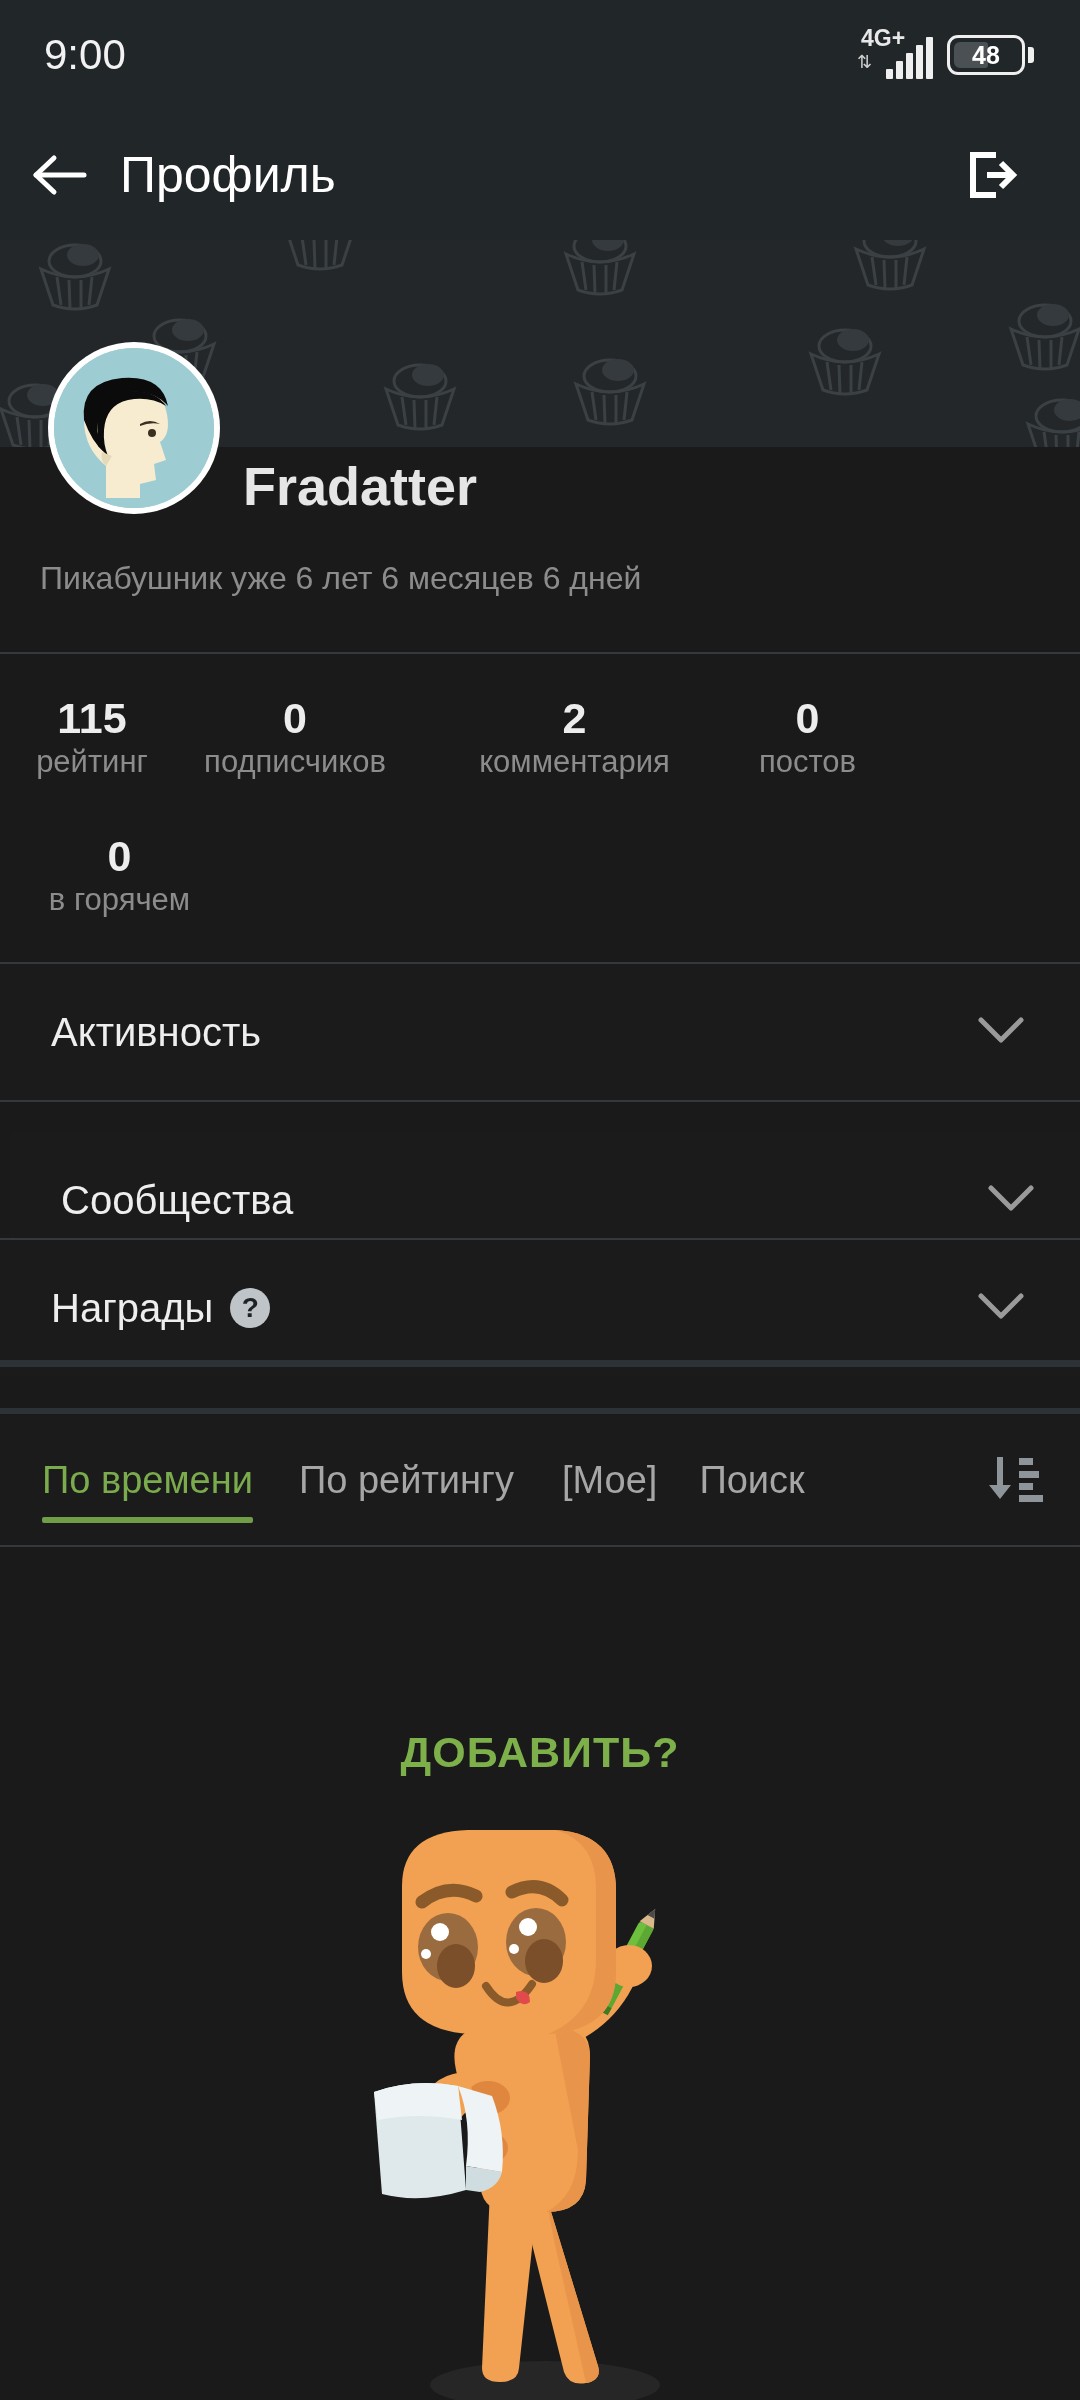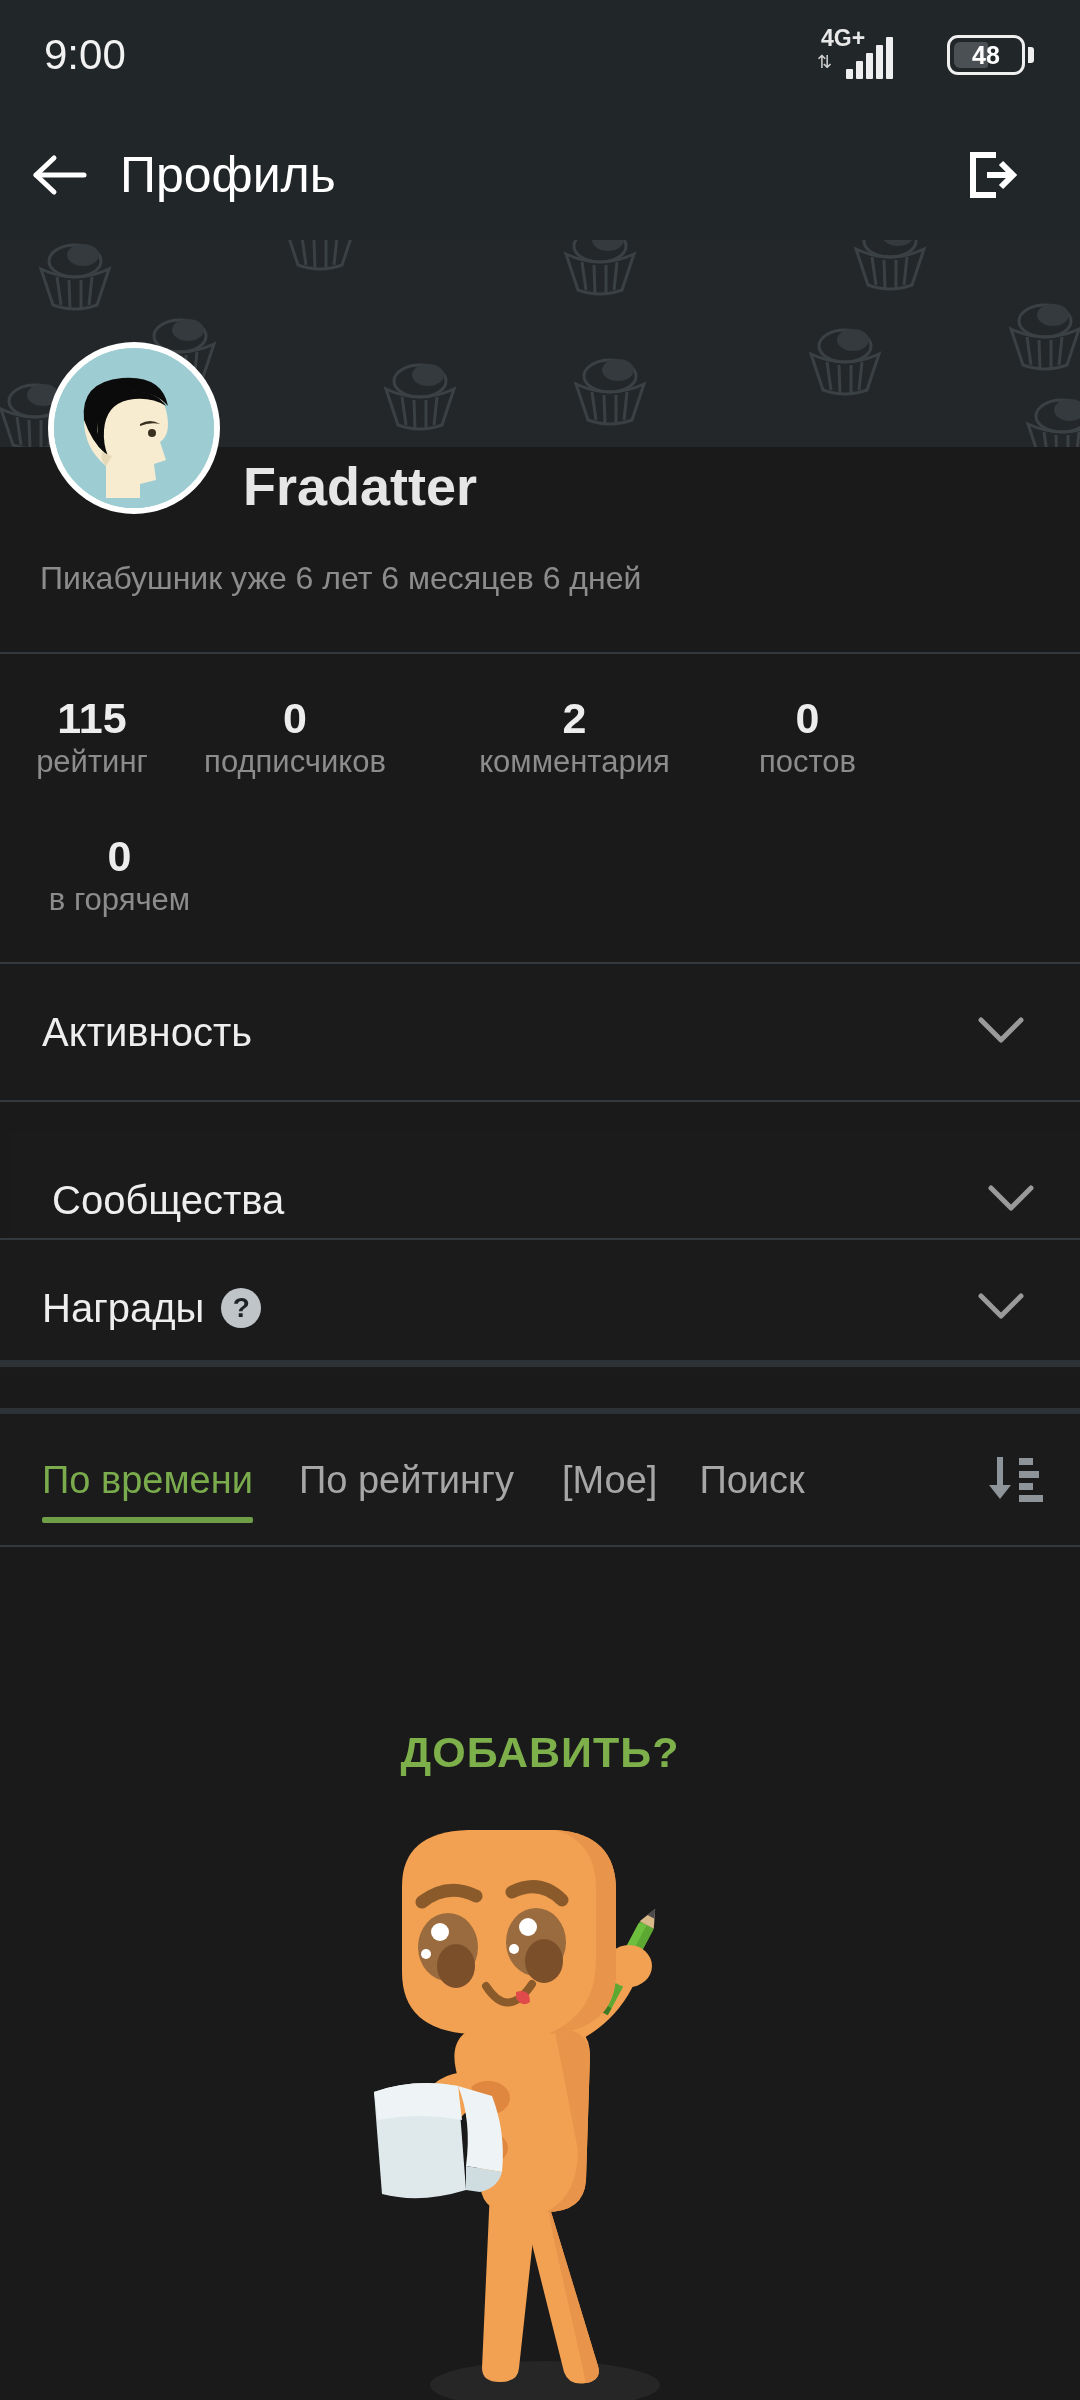--- a/index.html
+++ b/index.html
@@ -30,21 +30,21 @@
     position:absolute; left:4px; top:24px;
     color:#cfcfcf; font-size:18px; line-height:1; letter-spacing:-3px;
   }
   .sig-bars{ position:absolute; right:0; bottom:2px; display:flex; align-items:flex-end; gap:3px; }
   .sig-bars i{ display:block; width:7px; background:#efefef; border-radius:1px; }
   .sig-bars i:nth-child(1){ height:10px; }
   .sig-bars i:nth-child(2){ height:18px; }
   .sig-bars i:nth-child(3){ height:26px; }
   .sig-bars i:nth-child(4){ height:34px; }
   .sig-bars i:nth-child(5){ height:42px; }
-  .batt{ position:relative; display:flex; align-items:center;margin-left:40px; }
+  .batt{ position:relative; display:flex; align-items:center; }
   .batt-body{
     width:78px; height:40px; border:3px solid #efefef; border-radius:11px;
     display:flex; align-items:center; justify-content:center; position:relative;
   }
   .batt-fill{
     position:absolute; left:4px; top:4px; bottom:4px; width:34px;
     background:#4a5053; border-radius:6px 3px 3px 6px;
   }
   .batt-pct{ position:relative; color:#ffffff; font-size:25px; font-weight:700; z-index:2; }
   .batt-tip{ width:6px; height:16px; background:#efefef; border-radius:0 3px 3px 0; margin-left:3px; }
@@ -94,21 +94,21 @@
 
   
   .stats{ position:absolute; top:654px; left:0; width:1080px; height:290px; background:#1a1a1a; }
   .stat{ position:absolute; text-align:center; }
   .stat .num{ color:#ededed; font-size:43px; font-weight:700; line-height:1.05; }
   .stat .lbl{ color:#8c8c8c; font-size:31px; line-height:1.35; }
 
   
   .acc{
     position:absolute; left:0; width:1080px; height:136px;
-    background:#1b1b1b; display:flex; 
+    background:#1b1b1b; display:flex; padding-left:9px;
   }
   .acc-title{ color:#eeeeee; font-size:40px; margin-left:42px; display:flex; align-items:center; gap:17px; }
   .help-ic{
     width:40px; height:40px; border-radius:50%; background:#bfc4c9;
     color:#1f2224; font-size:28px; font-weight:700;
     display:flex; align-items:center; justify-content:center; line-height:1;
   }
   .chev{ position:absolute; right:56px; top:50%; transform:translateY(-50%); }
 
   

